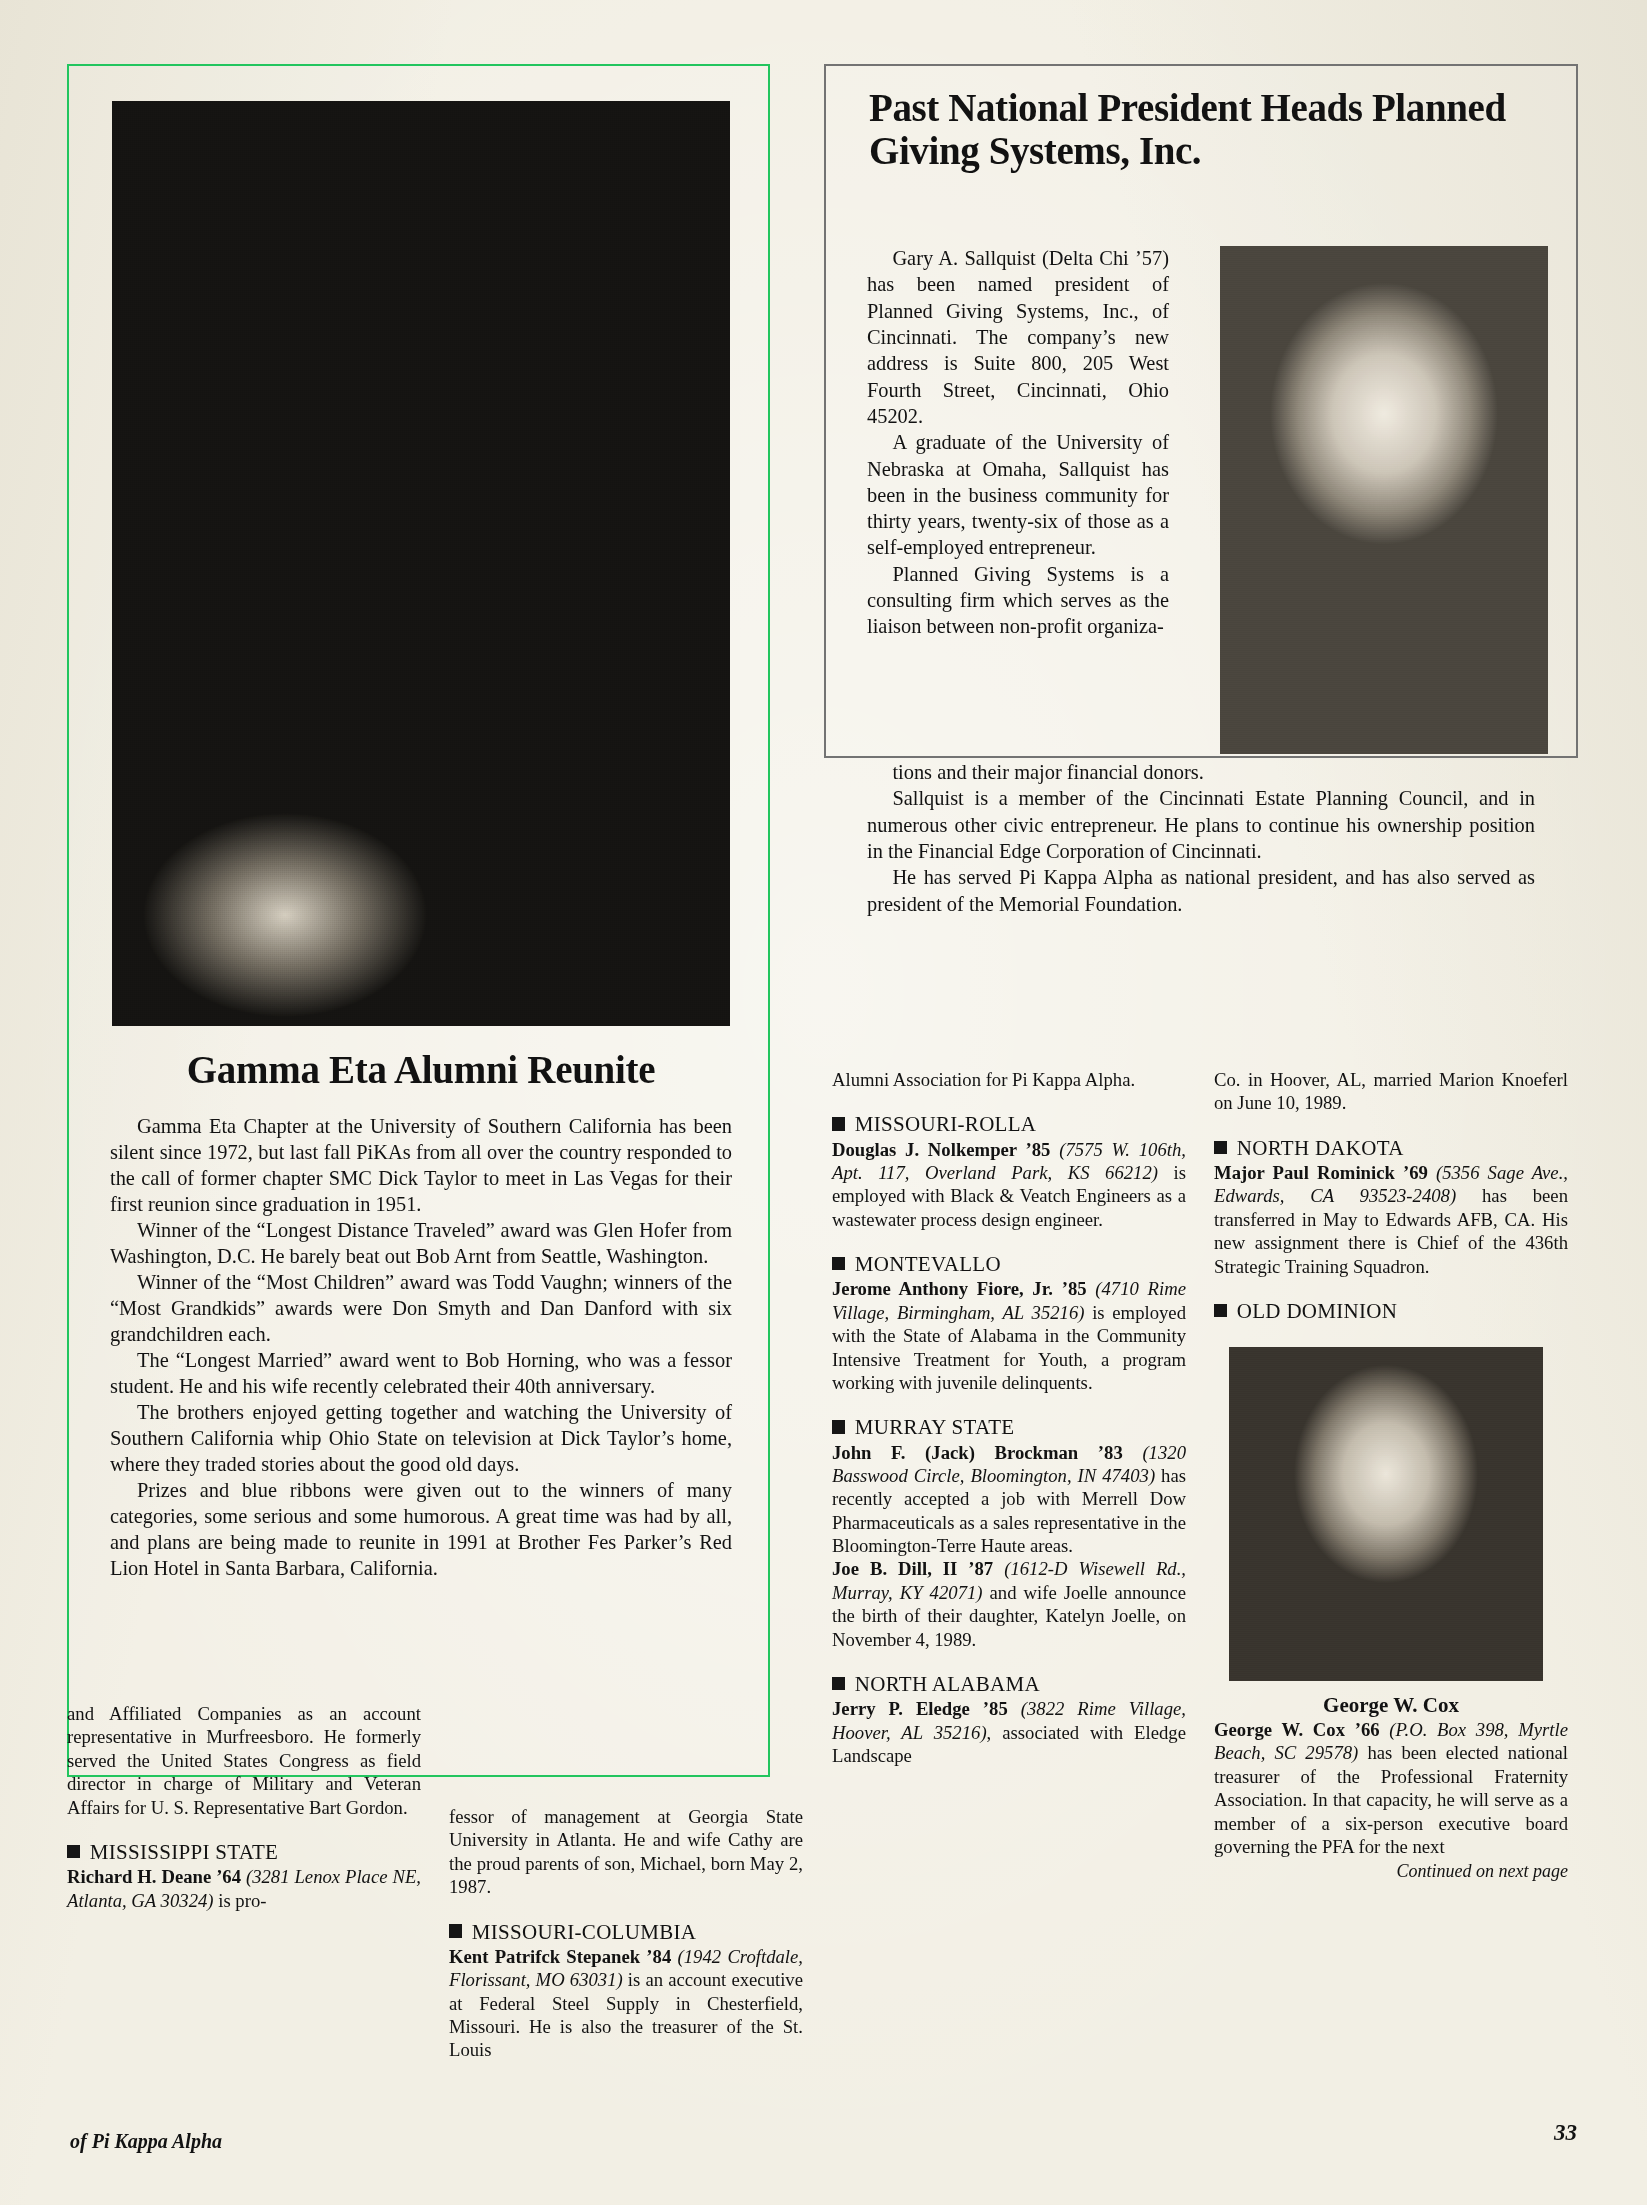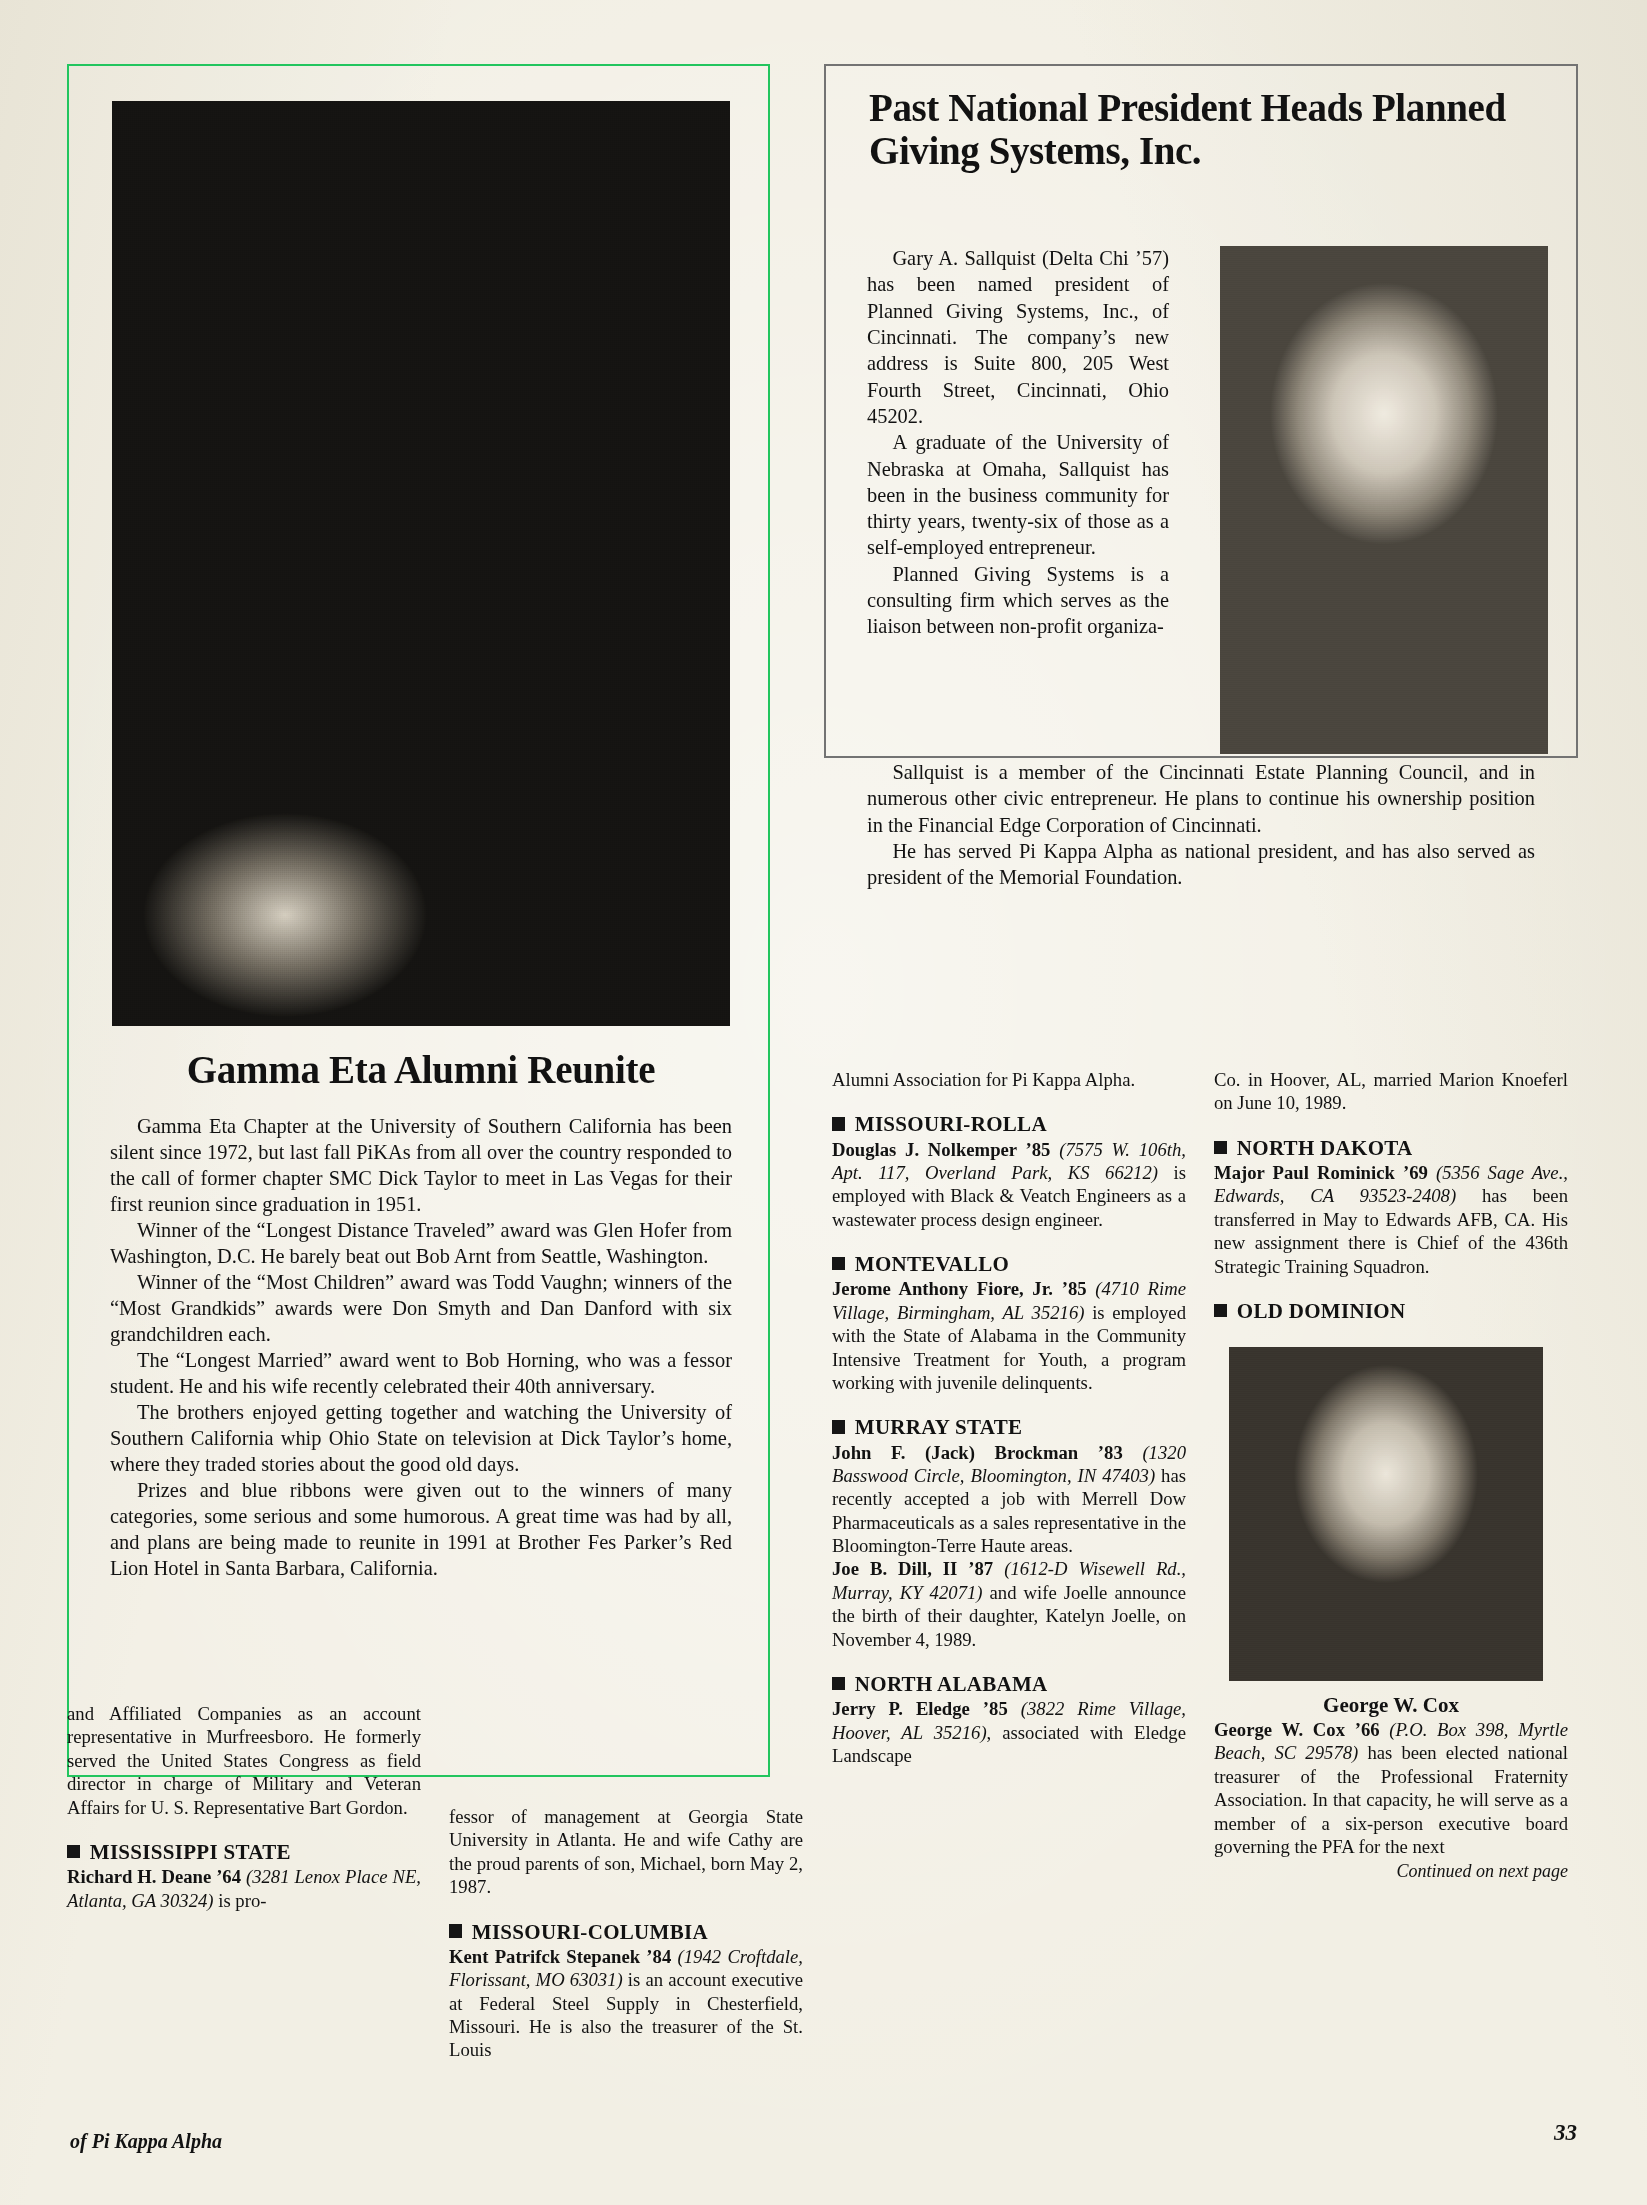--- a/index.html
+++ b/index.html
@@ -139,21 +139,21 @@
   .col {
     position: absolute;
     font-size: 18.7px;
     line-height: 1.25;
     text-align: justify;
   }
   .col p { margin: 0; }
   .col .cont { text-indent: 0; }
   .col .gap { height: 20px; }
   .chaphead {
-    font-weight: bold;
+    font-weight: normal;
     font-size: 21px;
     letter-spacing: 0.3px;
     text-align: left;
     white-space: nowrap;
   }
   .chapbullet {
     display: inline-block;
     width: 13.4px; height: 13.4px;
     background: #161616;
     margin-right: 9.4px;
@@ -233,20 +233,21 @@
 
   <div class="tr-box">
     <div class="tr-headline">Past National President Heads Planned Giving Systems, Inc.</div>
     <div class="sallquist-photo"></div>
     <div class="tr-narrow">
       <p>Gary A. Sallquist (Delta Chi ’57) has been named president of Planned Giving Systems, Inc., of Cincinnati. The company’s new address is Suite 800, 205 West Fourth Street, Cincinnati, Ohio 45202.</p>
       <p>A graduate of the University of Nebraska at Omaha, Sallquist has been in the business community for thirty years, twenty-six of those as a self-employed entrepreneur.</p>
       <p>Planned Giving Systems is a consulting firm which serves as the liaison between non-profit organiza-</p>
     </div>
     <div class="tr-wide">
+      <p class="cont">tions and their major financial donors.</p>
       <p>Sallquist is a member of the Cincinnati Estate Planning Council, and in numerous other civic entrepreneur. He plans to continue his ownership position in the Financial Edge Corporation of Cincinnati.</p>
       <p>He has served Pi Kappa Alpha as national president, and has also served as president of the Memorial Foundation.</p>
     </div>
   </div>
 
   <div class="col col-1">
     <p class="cont">and Affiliated Companies as an account representative in Murfreesboro. He formerly served the United States Congress as field director in charge of Military and Veteran Affairs for U. S. Representative Bart Gordon.</p>
     <div class="gap"></div>
     <div class="chaphead">
       <span class="chapbullet"></span><span>MISSISSIPPI STATE</span>

